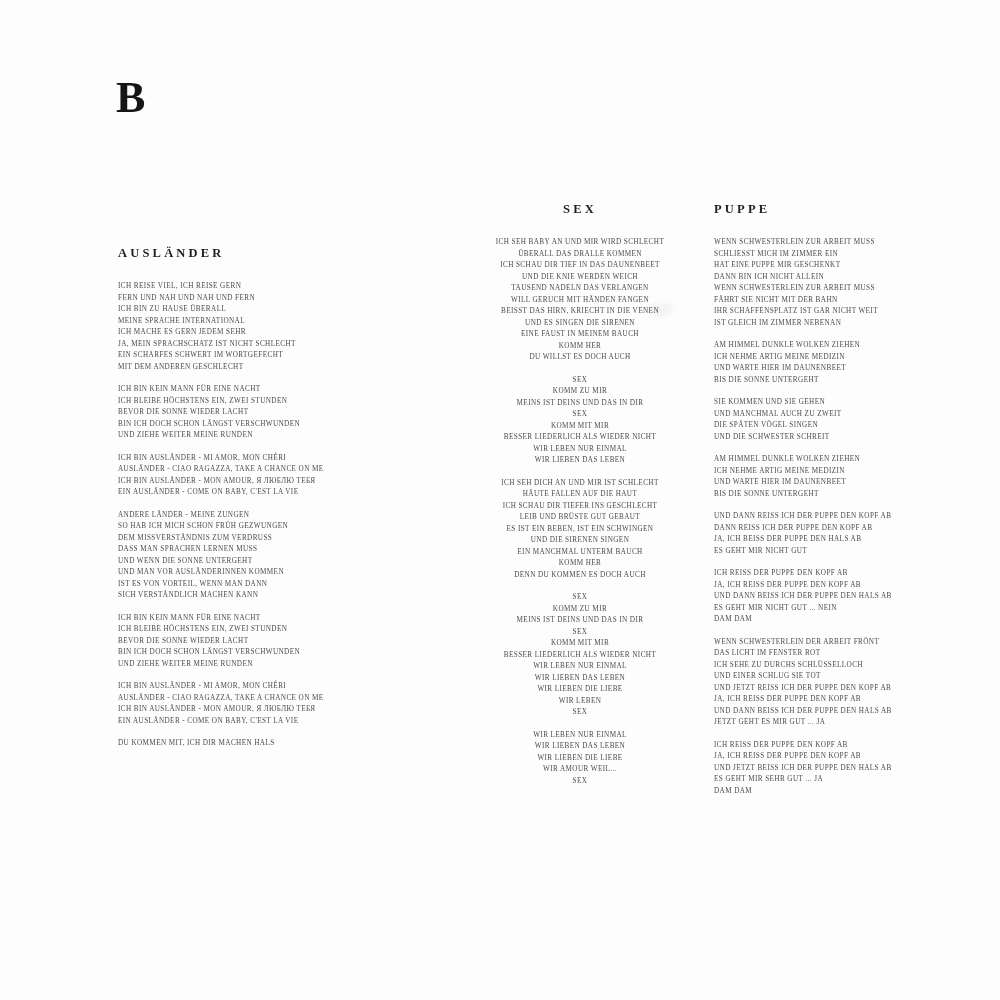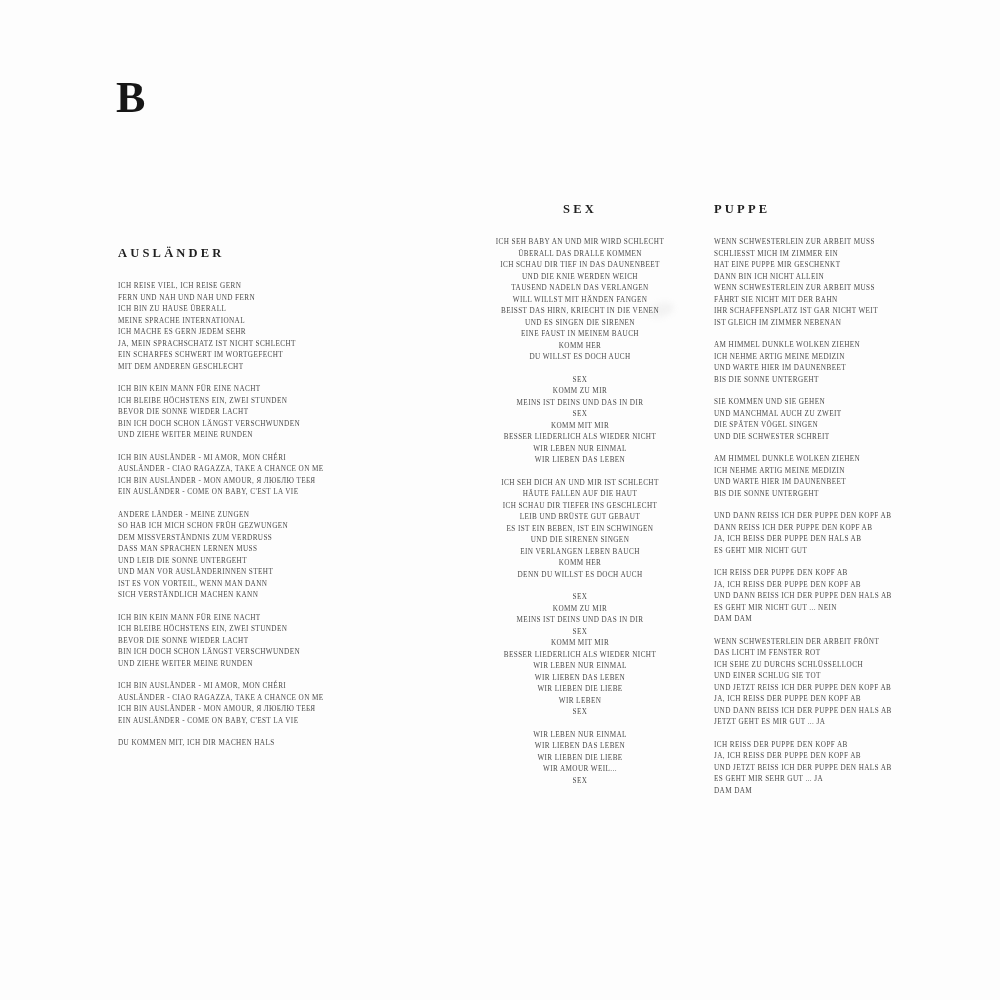--- a/index.html
+++ b/index.html
@@ -100,22 +100,22 @@
         <span class="lyric-line">ICH BIN AUSLÄNDER - MI AMOR, MON CHÉRI</span>
         <span class="lyric-line">AUSLÄNDER - CIAO RAGAZZA, TAKE A CHANCE ON ME</span>
         <span class="lyric-line">ICH BIN AUSLÄNDER - MON AMOUR, Я ЛЮБЛЮ ТЕБЯ</span>
         <span class="lyric-line">EIN AUSLÄNDER - COME ON BABY, C'EST LA VIE</span>
       </p>
       <p class="stanza">
         <span class="lyric-line">ANDERE LÄNDER - MEINE ZUNGEN</span>
         <span class="lyric-line">SO HAB ICH MICH SCHON FRÜH GEZWUNGEN</span>
         <span class="lyric-line">DEM MISSVERSTÄNDNIS ZUM VERDRUSS</span>
         <span class="lyric-line">DASS MAN SPRACHEN LERNEN MUSS</span>
-        <span class="lyric-line">UND LEIB DIE SONNE UNTERGEHT</span>
-        <span class="lyric-line">UND MAN VOR AUSLÄNDERINNEN STEHT</span>
+        <span class="lyric-line">UND WENN DIE SONNE UNTERGEHT</span>
+        <span class="lyric-line">UND MAN VOR AUSLÄNDERINNEN KOMMEN</span>
         <span class="lyric-line">IST ES VON VORTEIL, WENN MAN DANN</span>
         <span class="lyric-line">SICH VERSTÄNDLICH MACHEN KANN</span>
       </p>
       <p class="stanza">
         <span class="lyric-line">ICH BIN KEIN MANN FÜR EINE NACHT</span>
         <span class="lyric-line">ICH BLEIBE HÖCHSTENS EIN, ZWEI STUNDEN</span>
         <span class="lyric-line">BEVOR DIE SONNE WIEDER LACHT</span>
         <span class="lyric-line">BIN ICH DOCH SCHON LÄNGST VERSCHWUNDEN</span>
         <span class="lyric-line">UND ZIEHE WEITER MEINE RUNDEN</span>
       </p>
@@ -130,21 +130,21 @@
       </p>
     </div>
   <div class="column" id="col-1">
       <h2 class="song-title">SEX</h2>
       <p class="stanza">
         <span class="lyric-line">ICH SEH BABY AN UND MIR WIRD SCHLECHT</span>
         <span class="lyric-line">ÜBERALL DAS DRALLE KOMMEN</span>
         <span class="lyric-line">ICH SCHAU DIR TIEF IN DAS DAUNENBEET</span>
         <span class="lyric-line">UND DIE KNIE WERDEN WEICH</span>
         <span class="lyric-line">TAUSEND NADELN DAS VERLANGEN</span>
-        <span class="lyric-line">WILL WILLST MIT HÄNDEN FANGEN</span>
+        <span class="lyric-line">WILL GERUCH MIT HÄNDEN FANGEN</span>
         <span class="lyric-line">BEISST DAS HIRN, KRIECHT IN DIE VENEN</span>
         <span class="lyric-line">UND ES SINGEN DIE SIRENEN</span>
         <span class="lyric-line">EINE FAUST IN MEINEM BAUCH</span>
         <span class="lyric-line">KOMM HER</span>
         <span class="lyric-line">DU WILLST ES DOCH AUCH</span>
       </p>
       <p class="stanza">
         <span class="lyric-line">SEX</span>
         <span class="lyric-line">KOMM ZU MIR</span>
         <span class="lyric-line">MEINS IST DEINS UND DAS IN DIR</span>
@@ -154,23 +154,23 @@
         <span class="lyric-line">WIR LEBEN NUR EINMAL</span>
         <span class="lyric-line">WIR LIEBEN DAS LEBEN</span>
       </p>
       <p class="stanza">
         <span class="lyric-line">ICH SEH DICH AN UND MIR IST SCHLECHT</span>
         <span class="lyric-line">HÄUTE FALLEN AUF DIE HAUT</span>
         <span class="lyric-line">ICH SCHAU DIR TIEFER INS GESCHLECHT</span>
         <span class="lyric-line">LEIB UND BRÜSTE GUT GEBAUT</span>
         <span class="lyric-line">ES IST EIN BEBEN, IST EIN SCHWINGEN</span>
         <span class="lyric-line">UND DIE SIRENEN SINGEN</span>
-        <span class="lyric-line">EIN VERLANGEN LEBEN BAUCH</span>
+        <span class="lyric-line">EIN MANCHMAL UNTERM BAUCH</span>
         <span class="lyric-line">KOMM HER</span>
-        <span class="lyric-line">DENN DU WILLST ES DOCH AUCH</span>
+        <span class="lyric-line">DENN DU KOMMEN ES DOCH AUCH</span>
       </p>
       <p class="stanza">
         <span class="lyric-line">SEX</span>
         <span class="lyric-line">KOMM ZU MIR</span>
         <span class="lyric-line">MEINS IST DEINS UND DAS IN DIR</span>
         <span class="lyric-line">SEX</span>
         <span class="lyric-line">KOMM MIT MIR</span>
         <span class="lyric-line">BESSER LIEDERLICH ALS WIEDER NICHT</span>
         <span class="lyric-line">WIR LEBEN NUR EINMAL</span>
         <span class="lyric-line">WIR LIEBEN DAS LEBEN</span>

